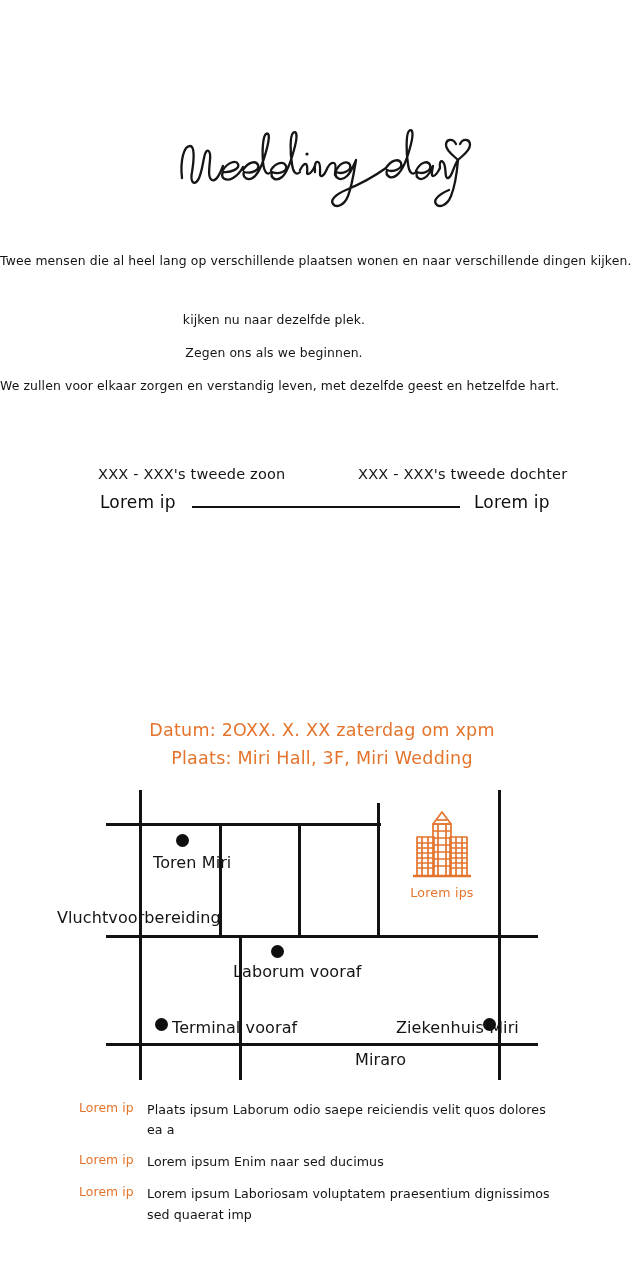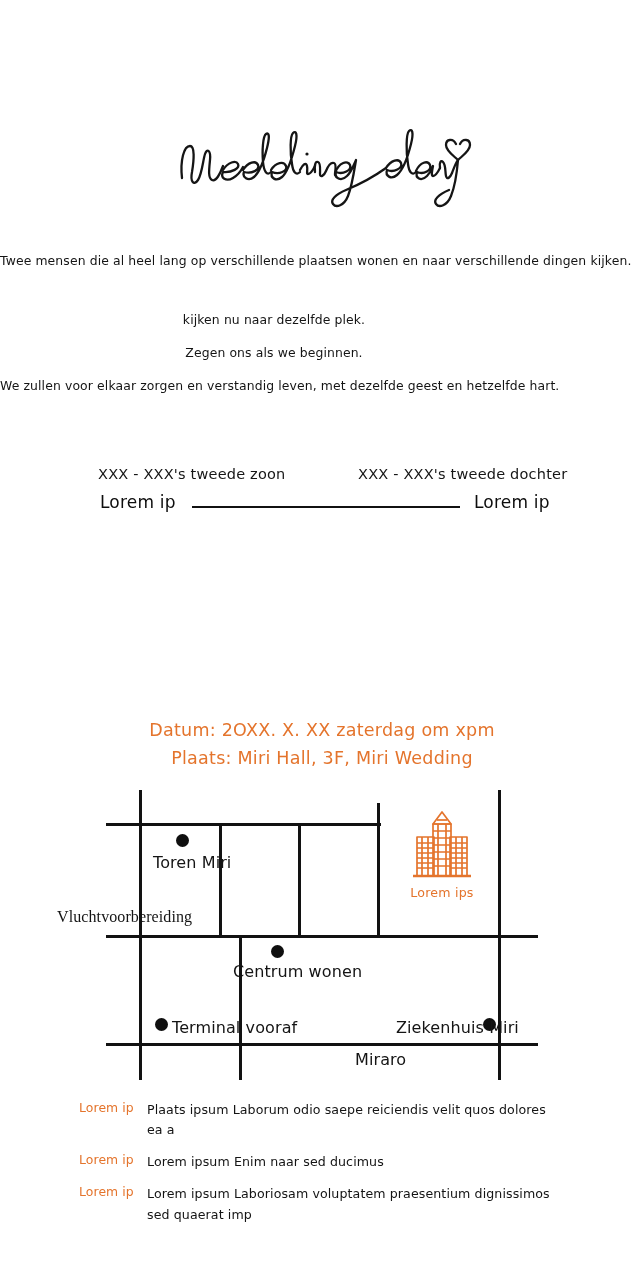--- a/index.html
+++ b/index.html
@@ -265,29 +265,29 @@
     <div class="road v" style="left:219px; top:38px;  height:114px;"></div>
     <div class="road v" style="left:298px; top:38px;  height:114px;"></div>
     <div class="road v" style="left:377px; top:18px;  height:134px;"></div>
     <div class="road v" style="left:239px; top:150px; height:145px;"></div>
     <div class="road v" style="left:498px; top:5px;   height:290px;"></div>
 
     <div class="poi-dot" style="left:176px; top:49px;"></div>
     <div class="poi-label" style="left:153px; top:68px;">Toren Miri</div>
 
     <div class="poi-dot" style="left:271px; top:160px;"></div>
-    <div class="poi-label" style="left:233px; top:177px;">Centrum wonen</div>
+    <div class="poi-label" style="left:233px; top:177px;">Laborum vooraf</div>
 
     <div class="poi-dot" style="left:155px; top:233px;"></div>
     <div class="poi-label" style="left:172px; top:233px;">Terminal vooraf</div>
 
     <div class="poi-dot" style="left:483px; top:233px;"></div>
     <div class="poi-label" style="left:396px; top:233px;">Ziekenhuis Miri</div>
 
-    <div class="poi-label" style="left:57px;  top:123px;font-family:Liberation Serif, serif;">Vluchtvoorbereiding</div>
+    <div class="poi-label" style="left:57px;  top:123px;">Vluchtvoorbereiding</div>
     <div class="poi-label" style="left:355px; top:265px;">Miraro</div>
 
     <div class="venue">
       <svg class="venue-icon" width="62" height="72" viewBox="0 0 62 72" fill="none" stroke="#e4742c" stroke-width="1.7" stroke-linejoin="round">
 
         <path d="M31 3 L22 15 L40 15 Z"></path>
         <path d="M26 11 L36 11"></path>
 
         <rect x="22" y="15" width="18" height="52"></rect>
         <path d="M27 15 L27 67 M35 15 L35 67"></path>

